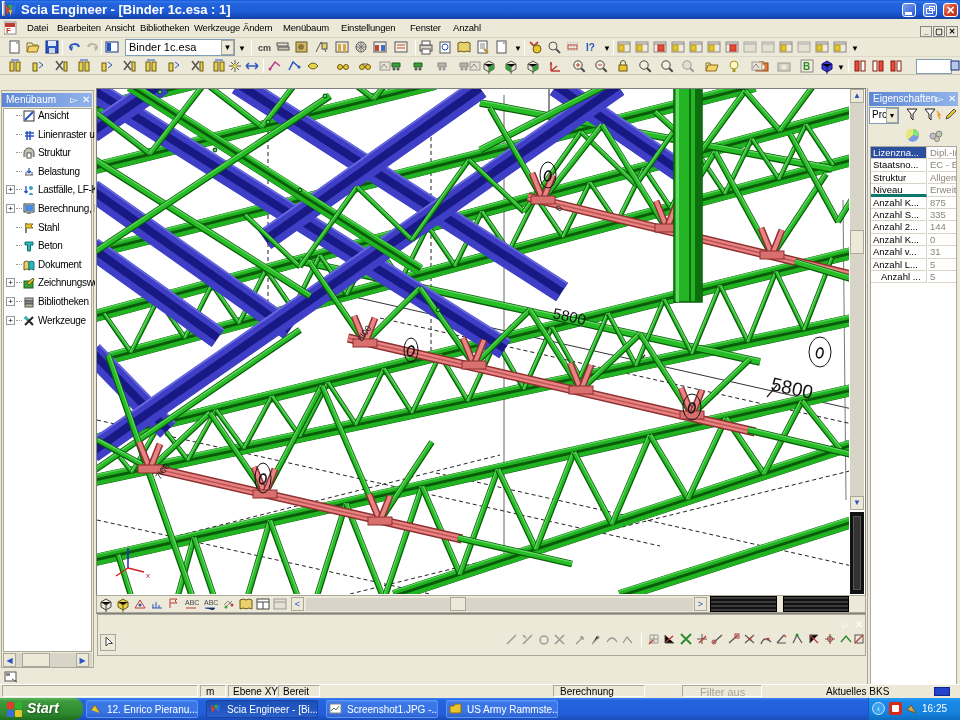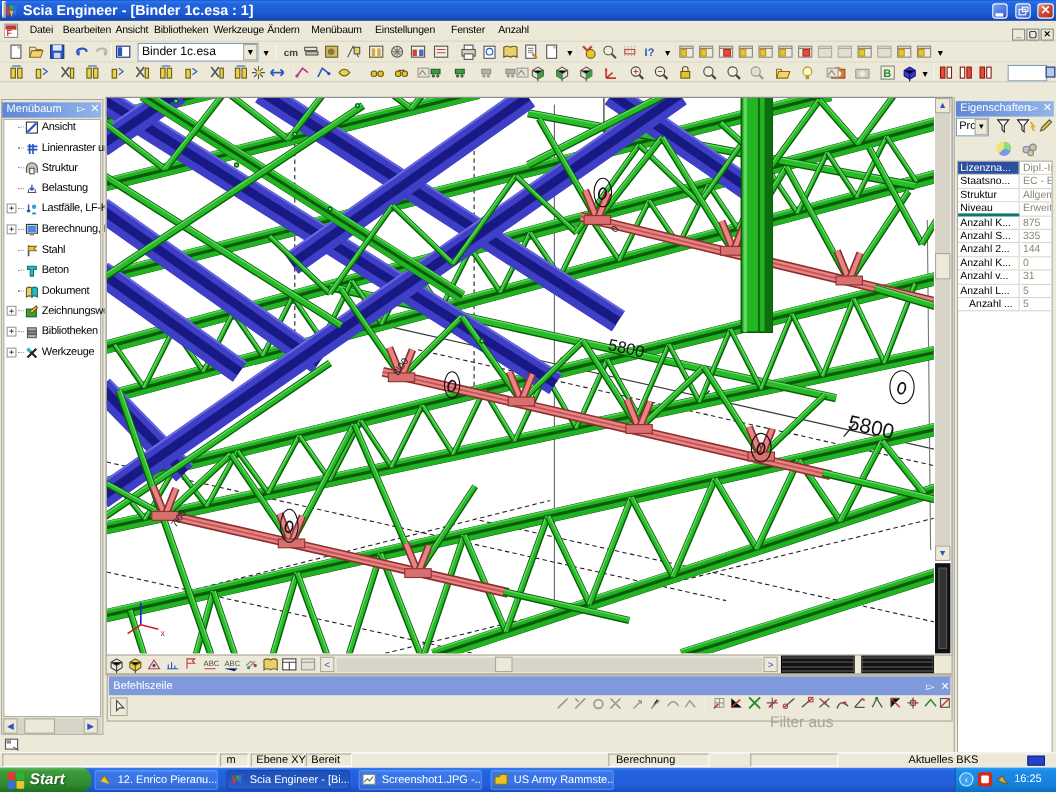--- a/index.html
+++ b/index.html
@@ -1122,21 +1122,20 @@
       <rect x="1" y="2" width="12" height="10" fill="#e4e0d0" stroke="#999"></rect>
       <path d="M1 5 h12" stroke="#999"></path>
     </svg>
     <div class="abs" style="left:291px;top:597px;width:13px;height:14px;background:#ece9d8;border:1px solid #aca899;font-size:9px;text-align:center;line-height:12px;color:#2855c4">&lt;</div>
     <div class="abs" style="left:306px;top:598px;width:387px;height:13px;background:#d8d4c8"></div>
     <div class="abs" style="left:450px;top:597px;width:16px;height:14px;background:#ece9d8;border:1px solid #aca899"></div>
     <div class="abs" style="left:694px;top:597px;width:13px;height:14px;background:#ece9d8;border:1px solid #aca899;font-size:9px;text-align:center;line-height:12px;color:#2855c4">&gt;</div>
     <div class="abs" style="left:710px;top:596px;width:67px;height:16px;background:repeating-linear-gradient(to bottom,#3a3a3a 0,#3a3a3a 2px,#111 2px,#111 4px);border:1px solid #000"></div>
     <div class="abs" style="left:783px;top:596px;width:66px;height:16px;background:repeating-linear-gradient(to bottom,#3a3a3a 0,#3a3a3a 2px,#111 2px,#111 4px);border:1px solid #000"></div>
     <div class="abs" style="left:97px;top:614px;width:769px;height:42px;background:#ece9d8;border:1px solid #aca899"></div>
-    <div class="panelbar" style="left:99px;top:615px;width:765px;background:#7e99dc;height:17px;line-height:17px">Befehlszeile</div>
     <div class="pin" style="left:842px;top:619px">▻</div>
     <div class="pin" style="left:855px;top:619px">✕</div>
     <div class="abs" style="left:100px;top:634px;width:16px;height:17px;background:#ece9d8;border:1px solid #aca899"><svg width="14" height="15">
         <path d="M5 2 v9 l2.5 -2.5 h4 z" fill="#fff" stroke="#444"></path>
       </svg></div>
     <svg class="abs" style="left:505px;top:633px" width="14" height="14">
       <path d="M2 11 L11 2" stroke="#999" stroke-width="1.5"></path>
     </svg>
     <svg class="abs" style="left:521px;top:633px" width="14" height="14">
       <path d="M2 11 L11 2 M2 2 l3 3" stroke="#999" stroke-width="1.5"></path>
@@ -1268,21 +1267,21 @@
     <div class="abs" style="left:2px;top:685px;width:196px;height:12px;border:1px solid #aca899;border-bottom-color:#fff;border-right-color:#fff"></div>
     <div class="abs" style="left:200px;top:685px;width:26px;height:12px;border:1px solid #aca899;border-bottom-color:#fff;border-right-color:#fff"></div>
     <div class="abs" style="left:228px;top:685px;width:48px;height:12px;border:1px solid #aca899;border-bottom-color:#fff;border-right-color:#fff"></div>
     <div class="abs" style="left:278px;top:685px;width:42px;height:12px;border:1px solid #aca899;border-bottom-color:#fff;border-right-color:#fff"></div>
     <div class="abs" style="left:206px;top:686px;font-size:10px">m</div>
     <div class="abs" style="left:233px;top:686px;font-size:10px">Ebene XY</div>
     <div class="abs" style="left:283px;top:686px;font-size:10px">Bereit</div>
     <div class="abs" style="left:553px;top:685px;width:92px;height:12px;border:1px solid #aca899;border-bottom-color:#fff;border-right-color:#fff"></div>
     <div class="abs" style="left:560px;top:686px;font-size:10px">Berechnung</div>
     <div class="abs" style="left:682px;top:685px;width:80px;height:12px;border:1px solid #aca899;border-bottom-color:#fff;border-right-color:#fff"></div>
-    <div class="abs" style="left:700px;top:648px;font-size:14px;color:#a8a498">Filter aus</div>
+    <div class="abs" style="left:700px;top:686px;font-size:11px;color:#a8a498">Filter aus</div>
     <div class="abs" style="left:826px;top:686px;font-size:10px">Aktuelles BKS</div>
     <div class="abs" style="left:934px;top:687px;width:16px;height:9px;background:#2244cc;border:1px solid #112288"></div>
     <div class="abs" style="left:0;top:698px;width:960px;height:22px;background:linear-gradient(to bottom,#3a81f2 0%,#2463de 12%,#235edb 70%,#1a4dbb 100%)"></div>
     <div class="abs" style="left:0;top:698px;width:83px;height:22px;background:linear-gradient(to bottom,#5bb75b 0%,#3d9b3d 15%,#2f8a2f 70%,#1e6e1e 100%);border-radius:0 9px 9px 0;color:#fff;font-weight:bold;font-style:italic;font-size:14px">
       <span style="position:absolute;left:27px;top:2px;text-shadow:1px 1px 2px #1a4d1a">Start</span>
     </div>
     <svg class="abs" style="left:6px;top:701px" width="17" height="17">
       <rect x="1" y="1" width="7" height="7" fill="#e23a2e" rx="1"></rect>
       <rect x="9" y="1" width="7" height="7" fill="#2db32d" rx="1"></rect>
       <rect x="1" y="9" width="7" height="7" fill="#3a6ce0" rx="1"></rect>

